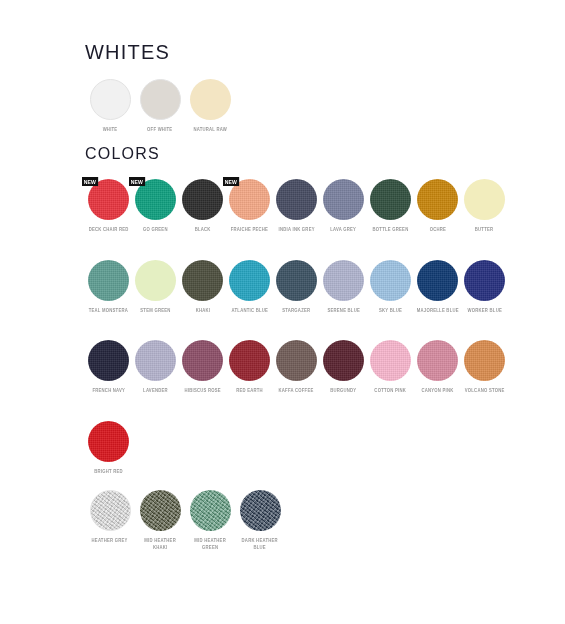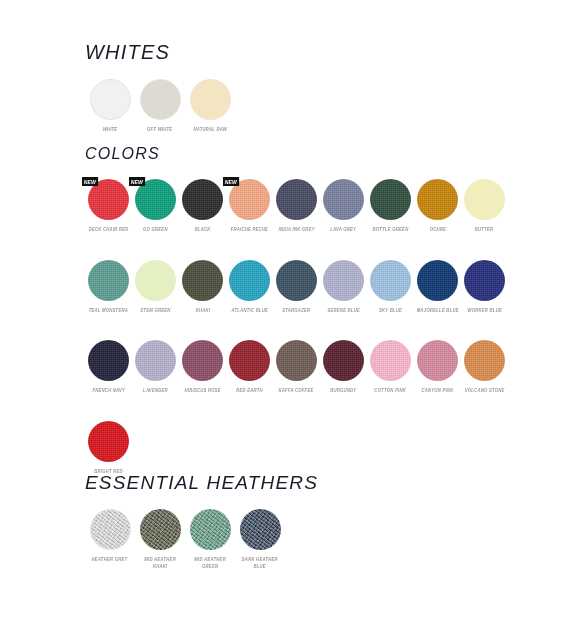--- a/index.html
+++ b/index.html
@@ -2,21 +2,21 @@
 <html><head>
 <meta charset="utf-8">
 <style>
   html,body{margin:0;padding:0;}
   body{
     width:565px;height:624px;
     background:#ffffff;
     font-family:"Liberation Sans", sans-serif;
     overflow:hidden;
   }
-  .sheet{position:relative;width:565px;height:584px;font-style:italic;}
+  .sheet{position:relative;width:565px;height:584px;}
 
   .section{position:absolute;}
 
   .section-title{
     font-family:"Liberation Sans", sans-serif;
     font-weight:300;
     color:#1b1b2a;
     letter-spacing:1.2px;
     line-height:1;
     white-space:nowrap;
@@ -294,21 +294,20 @@
         <div class="cell">
           <div class="swatch-wrap">
             <div class="swatch tex" style="background-color: rgb(216, 23, 31);"></div>
           </div>
           <div class="label">BRIGHT RED</div>
         </div>
       </div>
   </div>
 
   <div class="section" style="left:85px;top:473px;">
-    <div class="section-title title-heathers">ESSENTIAL HEATHERS</div>
     <div class="grid" id="grid-essential-heathers" style="width:215px;margin-top:17px;">
         <div class="cell wide">
           <div class="swatch-wrap">
             <div class="swatch heather ring" style="background-color: rgb(226, 226, 226);"></div>
           </div>
           <div class="label">HEATHER GREY</div>
         </div>
         <div class="cell wide">
           <div class="swatch-wrap">
             <div class="swatch heather" style="background-color: rgb(83, 88, 63);"></div>

